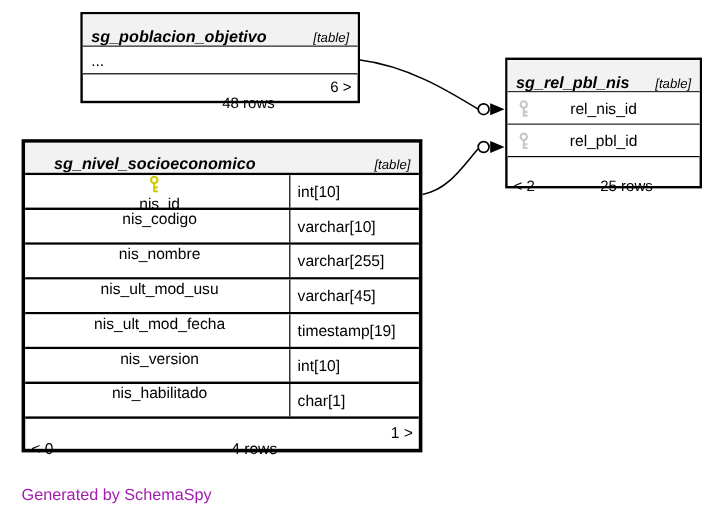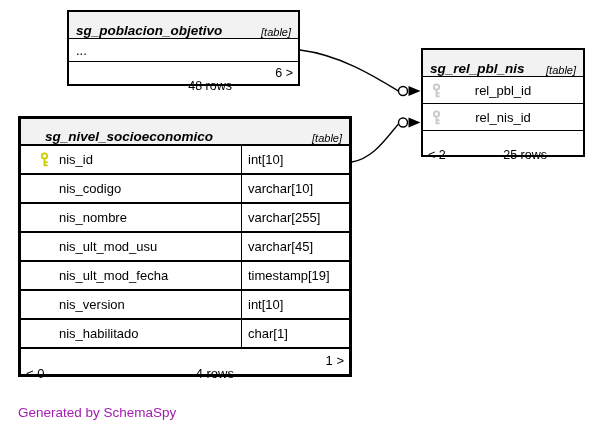--- a/index.html
+++ b/index.html
@@ -24,31 +24,31 @@
   .tbl-main .tbl-hd { border-bottom-width:2px;padding-left:24px; }
   .tbl-name { font-weight:bold; font-size:13.5px; }
   .tbl-typelabel { font-size:11px; font-weight:normal; padding-left:10px; }
 
   .col-row {
     display:flex; align-items:center; border-bottom:1px solid #000;
     flex:none; box-sizing:border-box; background:#fff;
   }
   .tbl-main .col-row { border-bottom-width:2px; }
 
-  .name-cell { display:flex; align-items:center; box-sizing:border-box; padding-left:18px; height:100%; }
+  .name-cell { display:flex; align-items:center; box-sizing:border-box; padding-left:4px; height:100%;flex-direction:column; }
   .tbl-main .name-cell { width:221px; border-right:1px solid #000; }
   .type-cell { flex:1; padding-left:6px; }
   .icon-slot { width:20px; flex:none; display:flex; align-items:center; }
 
   .rel-row { position:relative; justify-content:center; }
   .rel-row .icon-slot { position:absolute; left:8px; top:6px; }
 
   .tbl-ft { display:flex; flex:none; font-size:12.5px; align-items:stretch; }
   .ft-cell { box-sizing:border-box; display:flex; align-items:center; padding:0 5px; }
-  .ft-cell.bdr { border-right:3px solid #14b8a6;margin-top:24px; }
+  .ft-cell.bdr { border-right:6px solid #14b8a6;margin-top:24px; }
   .ft-right { justify-content:flex-end; }
 
   .key-icon svg { display:block; }
   .key-pk circle, .key-pk line { stroke:#cccc00; }
   .key-fk circle, .key-fk line { stroke:#c8c8c8; }
 
   .gen-note { position:absolute; left:18px; top:405px; font-size:13.5px; color:#a21caf; z-index:2; }
 </style>
 </head>
 <body>
@@ -92,32 +92,32 @@
     </div>
     <div class="col-row rel-row" style="height:27px;">
       <span class="icon-slot key-icon key-fk">
         <svg width="11" height="16" viewBox="0 0 12 18">
           <circle cx="6" cy="4.5" r="3" fill="none" stroke-width="2"></circle>
           <line x1="6" y1="7.5" x2="6" y2="16" stroke-width="2"></line>
           <line x1="6" y1="11.5" x2="9.5" y2="11.5" stroke-width="2"></line>
           <line x1="6" y1="15" x2="9.5" y2="15" stroke-width="2"></line>
         </svg>
       </span>
-      <span>rel_pbl_id</span>
+      <span>rel_nis_id</span>
     </div>
     <div class="col-row rel-row" style="height:27px;">
       <span class="icon-slot key-icon key-fk">
         <svg width="11" height="16" viewBox="0 0 12 18">
           <circle cx="6" cy="4.5" r="3" fill="none" stroke-width="2"></circle>
           <line x1="6" y1="7.5" x2="6" y2="16" stroke-width="2"></line>
           <line x1="6" y1="11.5" x2="9.5" y2="11.5" stroke-width="2"></line>
           <line x1="6" y1="15" x2="9.5" y2="15" stroke-width="2"></line>
         </svg>
       </span>
-      <span>rel_nis_id</span>
+      <span>rel_pbl_id</span>
     </div>
     <div class="tbl-ft" style="height:21px;">
       <span class="ft-cell bdr" style="width:53px;">&lt; 2</span>
       <span class="ft-cell bdr ft-right" style="width:79px;">25 rows</span>
       <span class="ft-cell ft-right" style="flex:1;"></span>
     </div>
   </div>
 
   <div class="tbl tbl-main" style="left:18px; top:116px; width:334px; height:261px;">
     <div class="tbl-hd" style="height:27px;">

